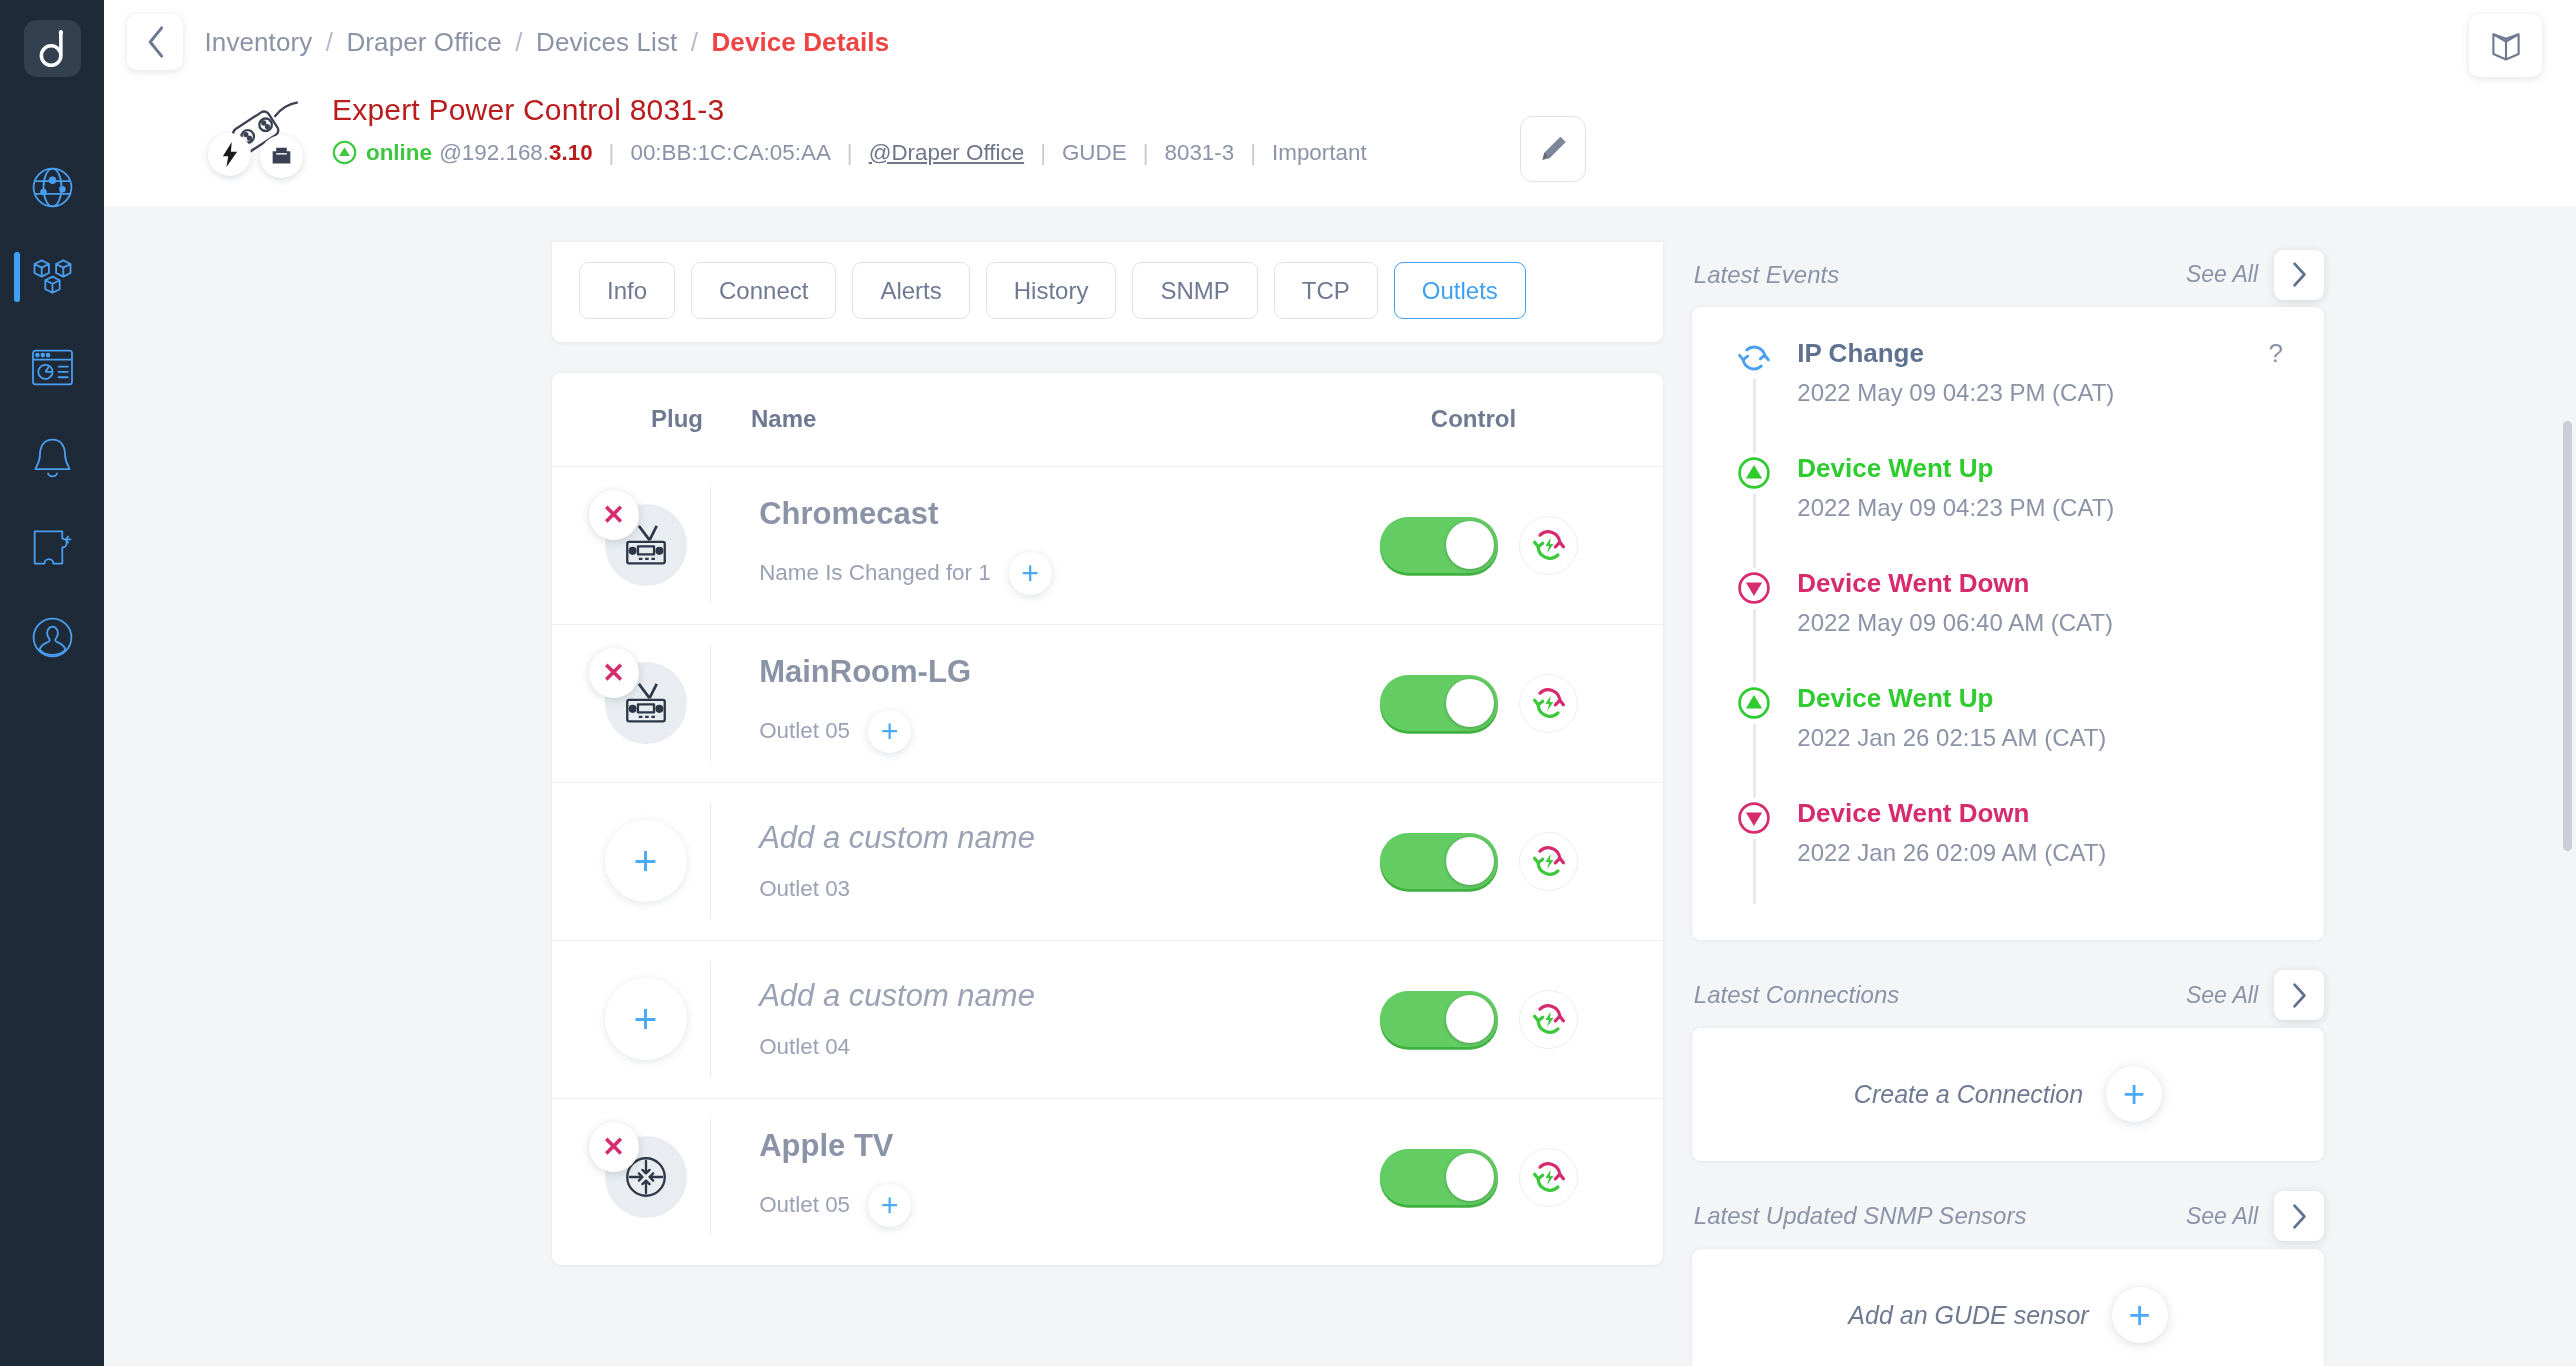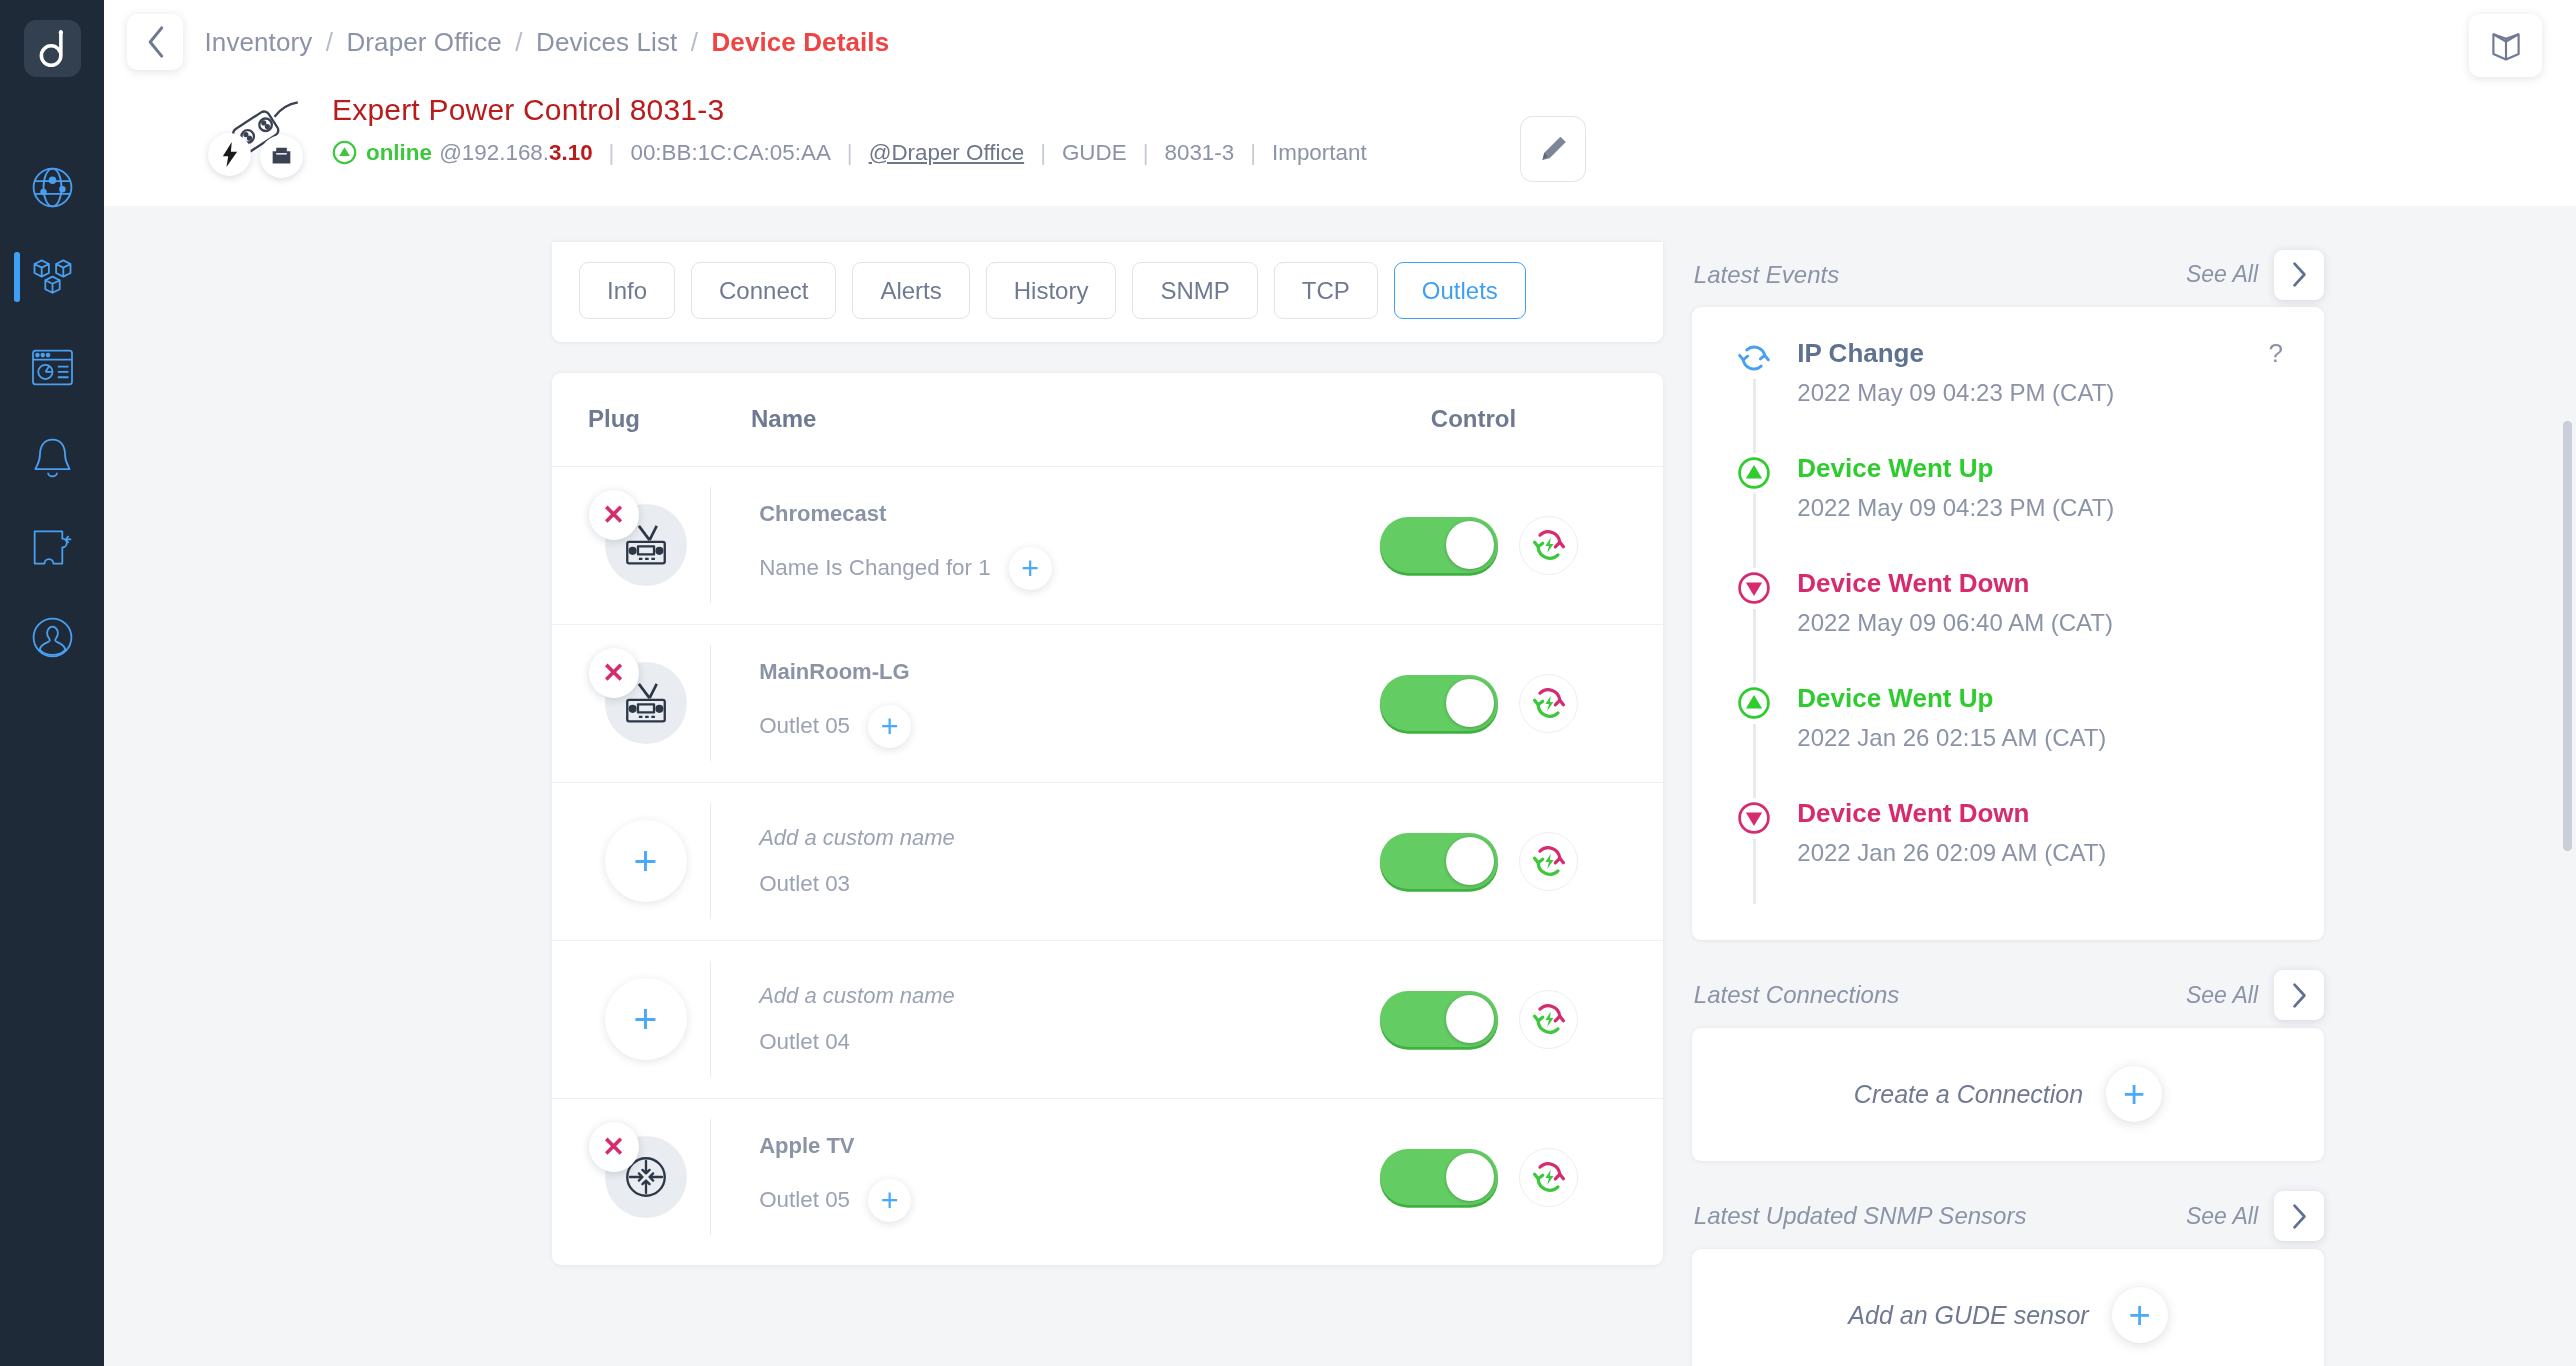--- a/index.html
+++ b/index.html
@@ -116,21 +116,21 @@
   .tab {
     border: 1.8px solid #dfe3ea; border-radius: 9px; background: #fff;
     height: 57px; padding: 0 27px; display: flex; align-items: center;
     font-size: 24px; color: #6f7a92; cursor: pointer;
   }
   .tab.active { border-color: #3ea0f5; color: #3ea0f5; }
 
   
   .outlets { margin-top: 30.5px; padding: 0 0 9px 0; }
   .ohead { display: flex; align-items: center; height: 93px; padding: 0 36px; }
-  .ohead .h-plug { width: 115px; text-align: left; font-size: 24px; color: #6f7a92; font-weight: bold; }
+  .ohead .h-plug { width: 115px; text-align: right; font-size: 24px; color: #6f7a92; font-weight: bold; }
   .ohead .h-name { flex: 1; padding-left: 48px; font-size: 24px; color: #6f7a92; font-weight: bold; }
   .ohead .h-ctrl { width: 269px; text-align: center; font-size: 24px; color: #6f7a92; font-weight: bold; padding-right: 38px;}
 
   .orow {
     display: flex; align-items: center; min-height: 158px;
     padding: 0 36px; border-top: 1.8px solid #eef0f3; position: relative;
   }
   .orow:first-of-type { border-top: none; }
   .o-plug { width: 115px; display: flex; align-items: center; justify-content: center; position: relative; }
   .plug-circle {
@@ -140,21 +140,21 @@
   .plug-circle.empty { background: #fff; box-shadow: 0 1.8px 9px rgba(40,55,80,.13); }
   .xbadge {
     position: absolute; left: -16px; top: -14.3px;
     width: 50px; height: 50px; border-radius: 50%; background: #fff;
     box-shadow: 0 1.8px 8px rgba(40,55,80,.18);
     display: flex; align-items: center; justify-content: center;
     font-size: 27px; color: #d62b6e; font-weight: bold; cursor: pointer;
   }
   .o-name { flex: 1; padding-left: 48px; border-left: 1.8px solid #e7eaef; min-height: 116px;
             display: flex; flex-direction: column; justify-content: center; margin-left: 7.2px; }
-  .o-title { font-size: 22px; color: #8b93a7; font-weight: bold; }
+  .o-title { font-size: 31px; color: #8b93a7; font-weight: bold; }
   .o-title.placeholder { font-weight: normal; font-style: italic; color: #9aa2b4; }
   .o-sub { display: flex; align-items: center; margin-top: 20px; }
   .o-sub span { font-size: 22.4px; color: #9aa2b4; }
   .plusbtn {
     width: 43px; height: 43px; border-radius: 50%; background: #fff;
     box-shadow: 0 1.8px 8px rgba(40,55,80,.15);
     display: flex; align-items: center; justify-content: center;
     margin-left: 18px; color: #4aa9f8; font-size: 30.5px; line-height: 1; cursor: pointer;
   }
   .o-ctrl { width: 269px; display: flex; align-items: center; justify-content: center; gap: 21.5px; padding-right: 27px;}

